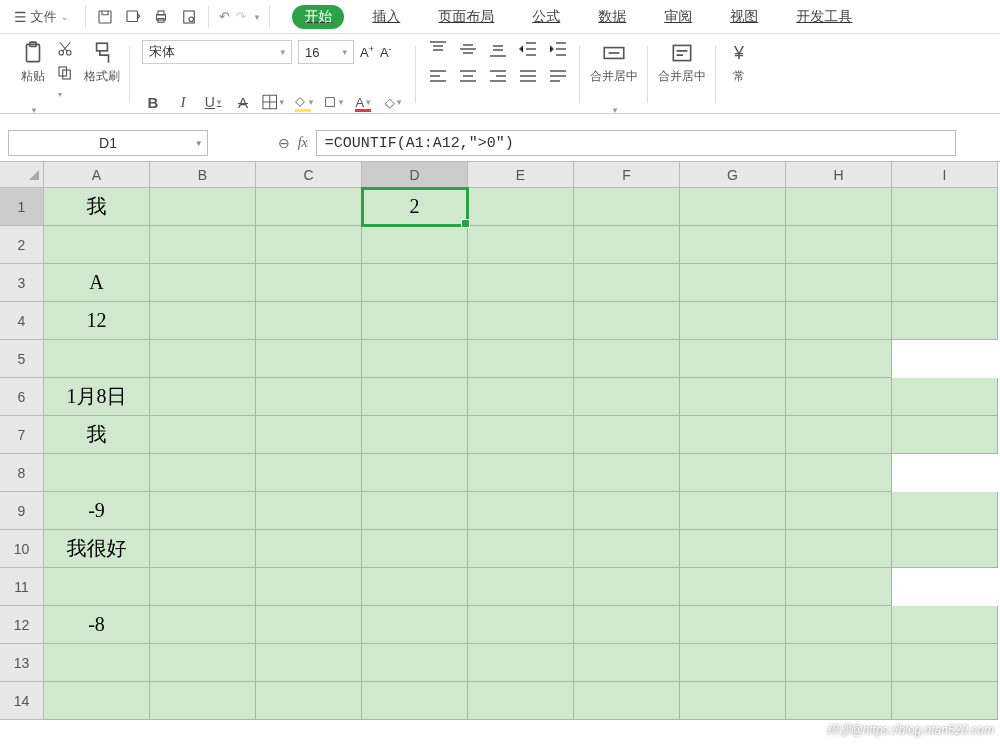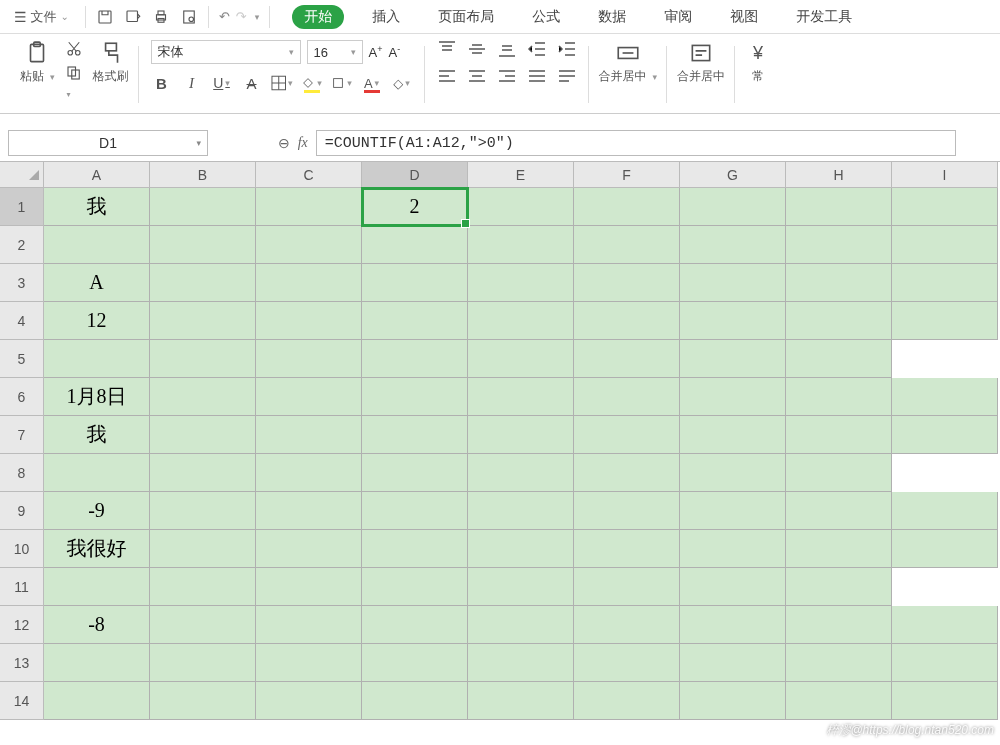--- a/index.html
+++ b/index.html
@@ -9,32 +9,32 @@
 .menubar { display: flex; align-items: center; height: 34px; padding: 0 8px; border-bottom: 1px solid #ddd; gap: 4px; }
 .menu-file { display: flex; align-items: center; gap: 4px; padding: 2px 6px; color: #555; }
 .menu-file .hamburger { font-size: 14px; }
 .menu-file .chev { font-size: 10px; color: #999; }
 .menu-sep { width: 1px; height: 22px; background: #ddd; margin: 0 6px; }
 .quick-icons { display: flex; gap: 10px; align-items: center; }
 .quick-icon { width: 18px; height: 18px; display: flex; align-items: center; justify-content: center; color: #555; }
 .quick-icon svg { width: 18px; height: 18px; }
 .undo-redo { display: flex; align-items: center; gap: 6px; color: #888; }
 .dropdown-chev { font-size: 9px; color: #999; margin-left: 2px; }
-.tabs { display: flex; gap: 18px; margin-left: 12px; align-items: center; }
+.tabs { display: flex; gap: 18px; margin-left: 12px; align-items: center; text-decoration: underline; }
 .tab { padding: 4px 10px; color: #444; font-size: 14px; }
 .tab.active { background: #2ba246; color: #fff; border-radius: 12px; padding: 3px 12px; }
 
 
 .ribbon { display: flex; align-items: stretch; height: 80px; border-bottom: 1px solid #ccc; padding: 6px 10px 0 10px; gap: 0; }
-.ribbon-group { display: flex; flex-direction: column; align-items: center; padding: 0 10px; position: relative; }
+.ribbon-group { display: flex; flex-direction: column; align-items: center; justify-content: space-between; padding: 0 10px; position: relative; }
 .ribbon-group::after { content: ""; position: absolute; right: 0; top: 6px; bottom: 10px; width: 1px; background: #ddd; }
 .ribbon-group:last-child::after { display: none; }
 .big-btn { display: flex; flex-direction: column; align-items: center; gap: 2px; font-size: 12px; color: #555; }
 .big-btn .icon { width: 26px; height: 26px; display: flex; align-items: center; justify-content: center; }
-.big-btn .label { font-size: 12px; display: flex; align-items: center; gap: 4px; }
+.big-btn .label { font-size: 12px; display: flex; align-items: center; gap: 20px; flex-direction: column; }
 .clip-row { display: flex; gap: 10px; align-items: flex-start; }
 .clip-icons { display: flex; flex-direction: column; gap: 6px; align-items: center; }
 .small-icon { width: 18px; height: 18px; color: #555; }
 
 .font-group { flex-direction: column; align-items: flex-start; padding: 0 12px; }
 .font-row1 { display: flex; gap: 6px; align-items: center; }
 .font-select { width: 150px; height: 24px; border: 1px solid #ccc; display: flex; align-items: center; padding: 0 6px; font-size: 13px; justify-content: space-between; background: #fff; }
 .size-select { width: 56px; height: 24px; border: 1px solid #ccc; display: flex; align-items: center; padding: 0 6px; font-size: 13px; justify-content: space-between; background: #fff; }
 .font-row2 { display: flex; gap: 8px; align-items: center; margin-top: 8px; }
 .fmt-btn { width: 22px; height: 22px; display: flex; align-items: center; justify-content: center; color: #555; position: relative; }

